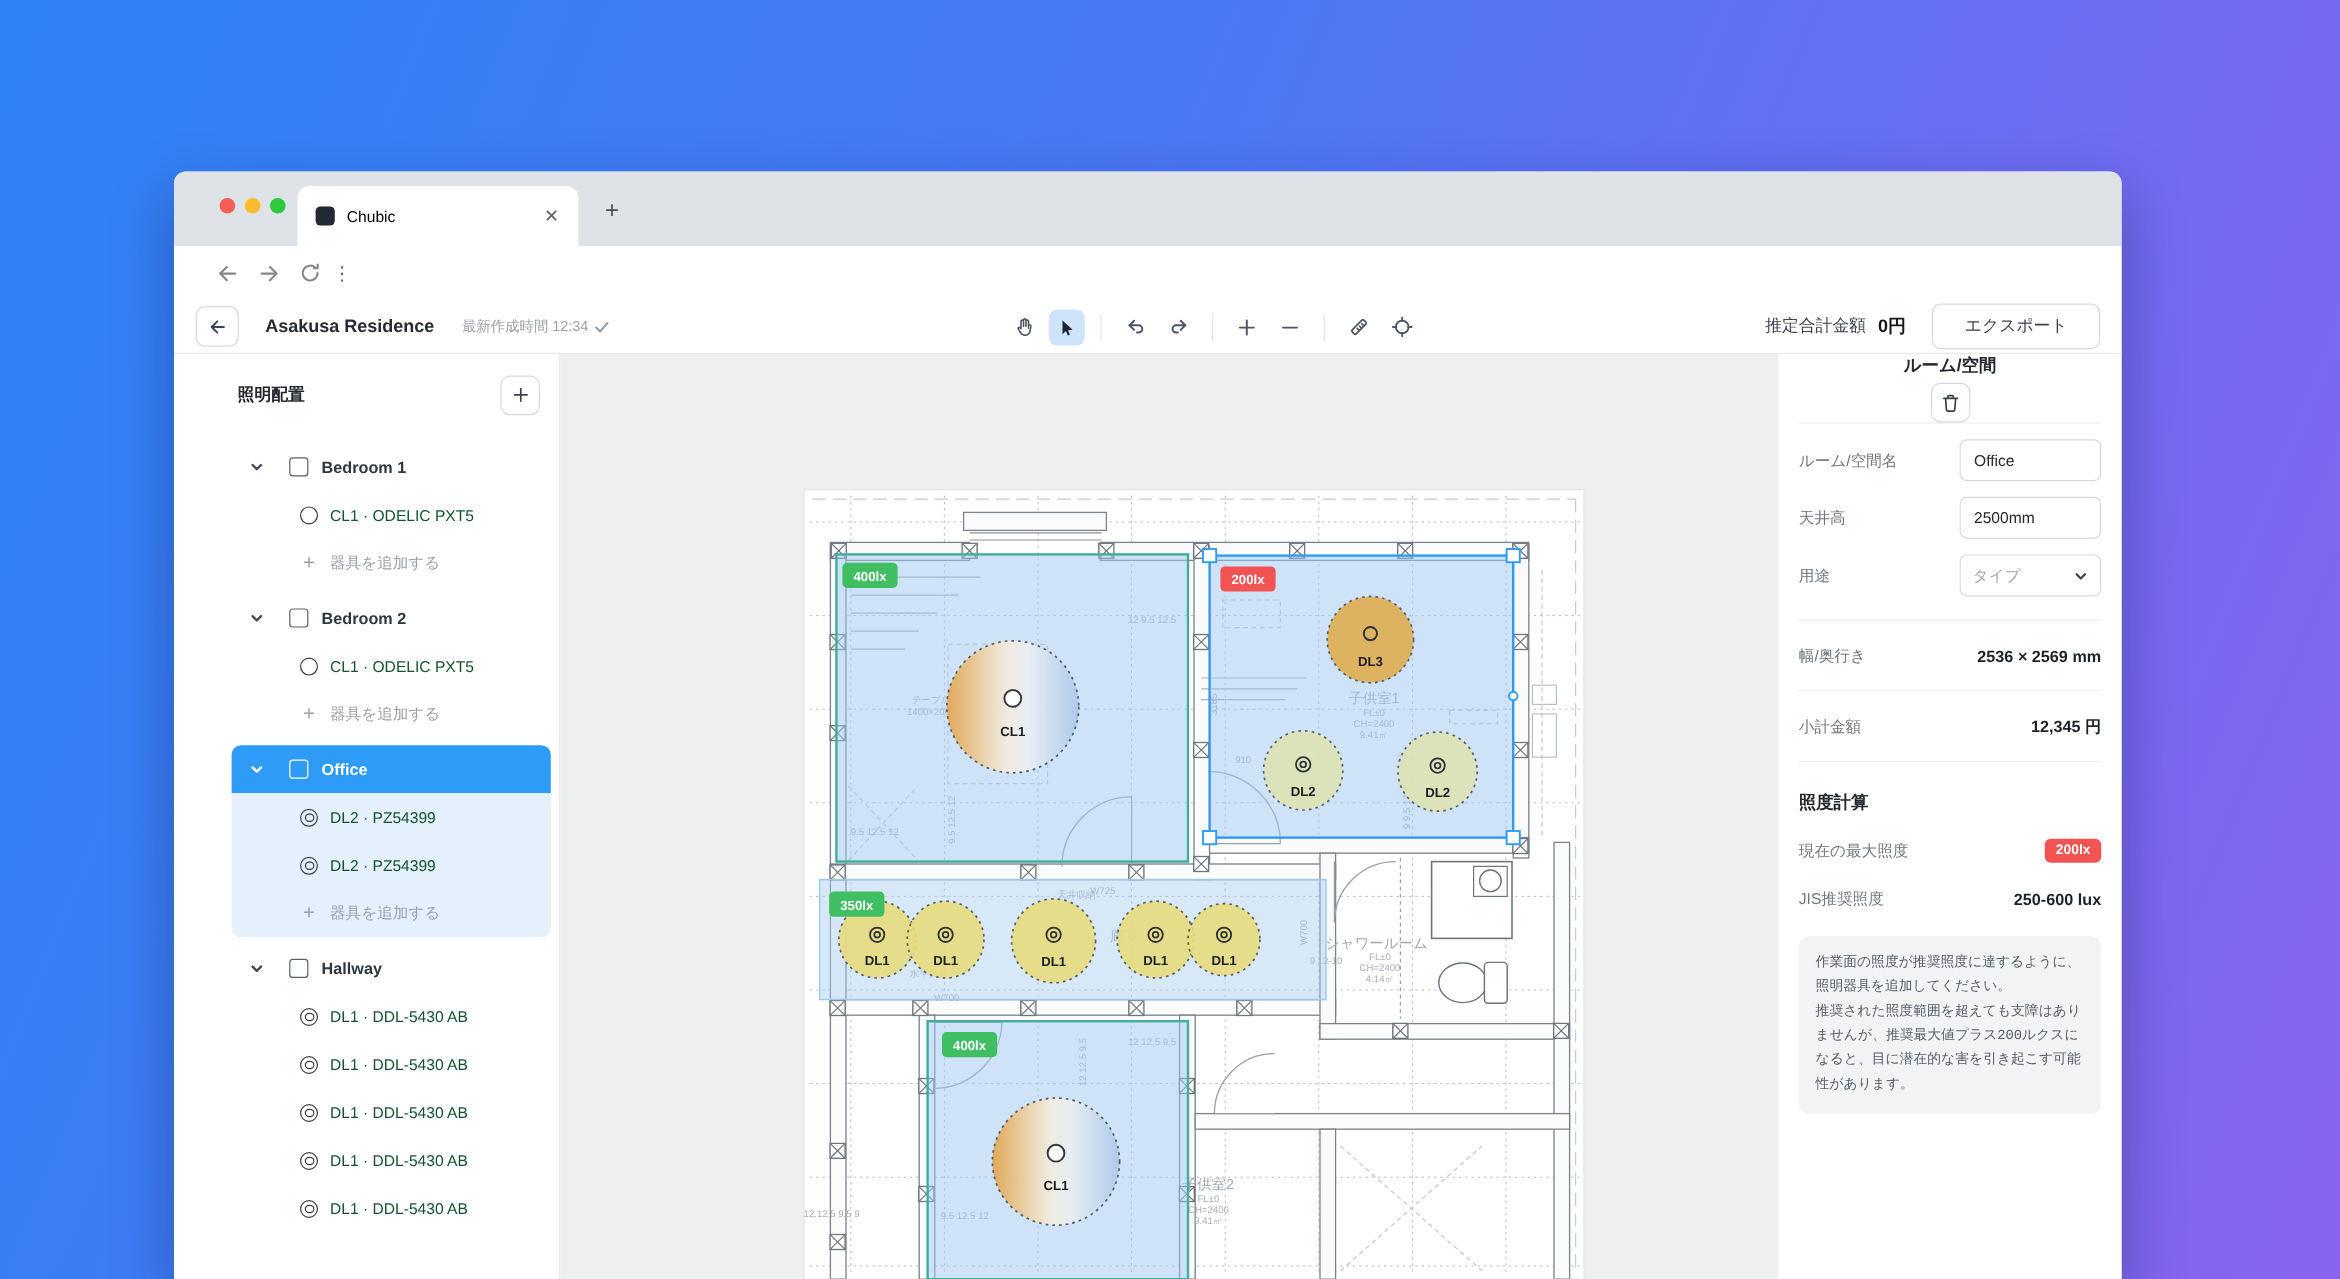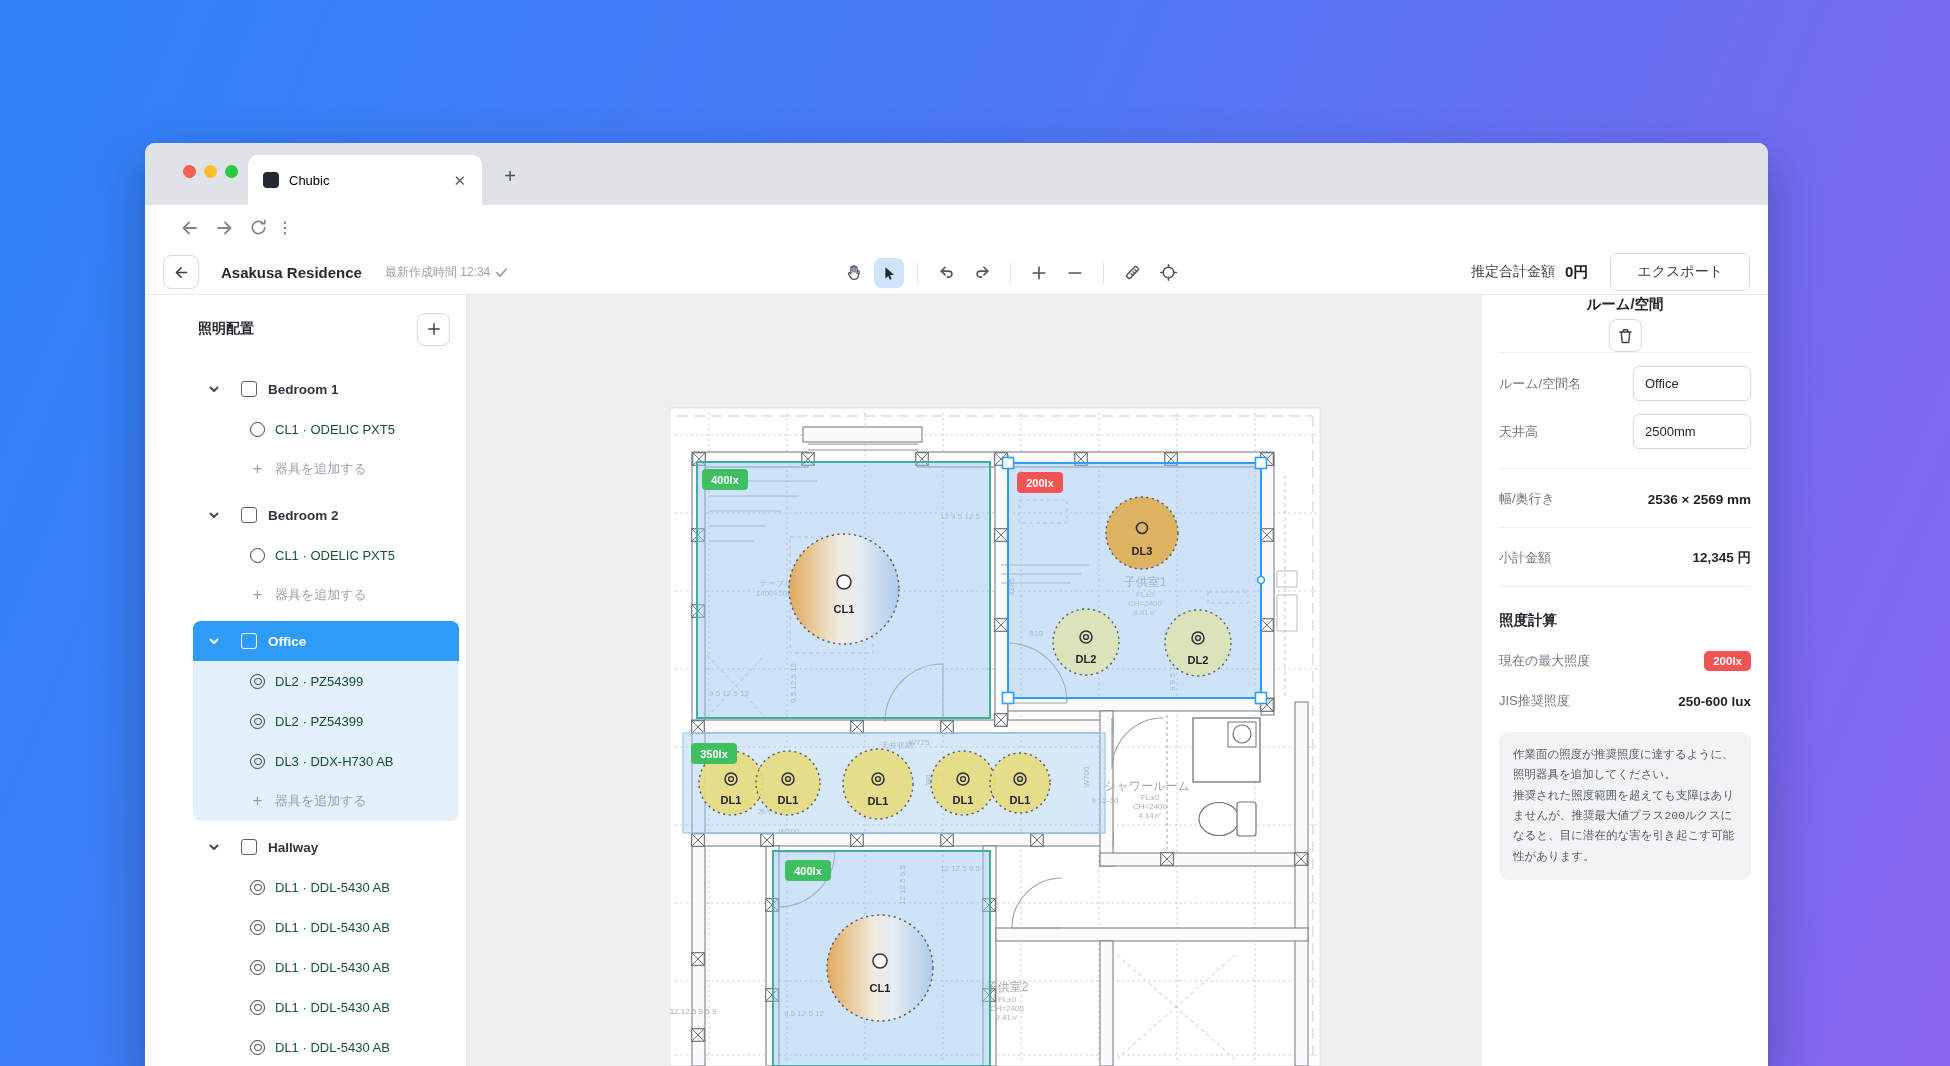--- a/index.html
+++ b/index.html
@@ -278,24 +278,20 @@
         </div>
         <div class="selblock">
           <div class="srow child">
             <span class="ficon double"></span>
             <span>DL2 · PZ54399</span>
           </div>
           <div class="srow child">
             <span class="ficon double"></span>
             <span>DL2 · PZ54399</span>
           </div>
-          <div class="srow child">
-            <span class="ficon double"></span>
-            <span>DL3 · DDX-H730 AB</span>
-          </div>
           <div class="srow child add">
             <span class="plusg">+</span>
             <span>器具を追加する</span>
           </div>
         </div>
 
         <div class="srow group">
           <span class="chev">
               <svg width="12" height="12" viewBox="0 0 12 12" fill="none" stroke="currentColor" stroke-width="2" stroke-linecap="round" stroke-linejoin="round">
                 <path d="M2.5 4.5 6 8l3.5-3.5"></path>
@@ -577,20 +573,29 @@
         </div>
 
         <div class="fieldrow">
           <span class="flabel">ルーム/空間名</span>
           <input class="finput" value="Office" style="">
         </div>
         <div class="fieldrow">
           <span class="flabel">天井高</span>
           <input class="finput" value="2500mm" style="">
         </div>
+        <div class="fieldrow">
+          <span class="flabel">用途</span>
+          <div class="fselect">
+            <span>タイプ</span>
+            <svg width="12" height="12" viewBox="0 0 12 12" fill="none" stroke="#3a414b" stroke-width="1.8" stroke-linecap="round" stroke-linejoin="round">
+                <path d="M2.5 4.5 6 8l3.5-3.5"></path>
+              </svg>
+          </div>
+        </div>
 
         <div class="pdivider"></div>
         <div class="statrow">
           <span class="flabel">幅/奥行き</span>
           <span class="statval">2536 × 2569 mm</span>
         </div>
         <div class="pdivider"></div>
         <div class="statrow">
           <span class="flabel">小計金額</span>
           <span class="statval">12,345 円</span>

